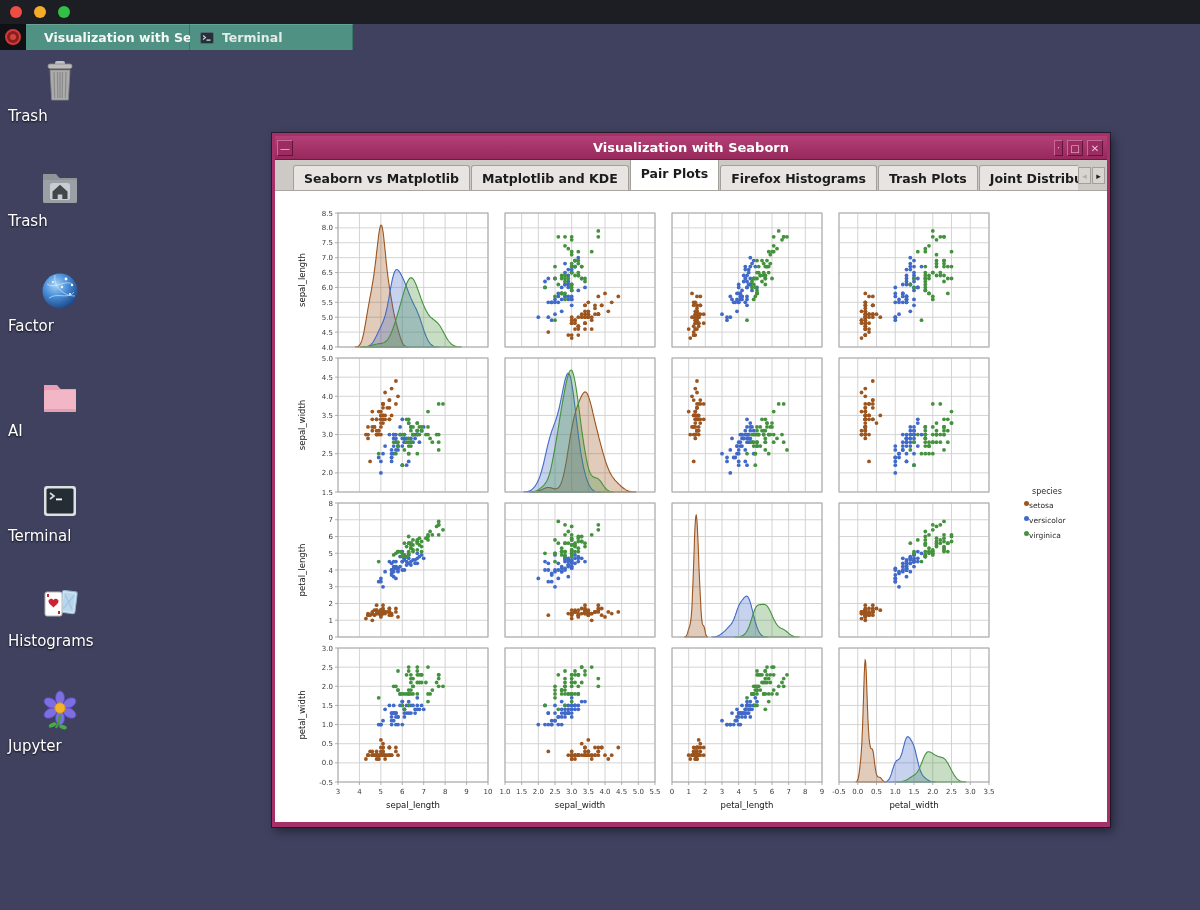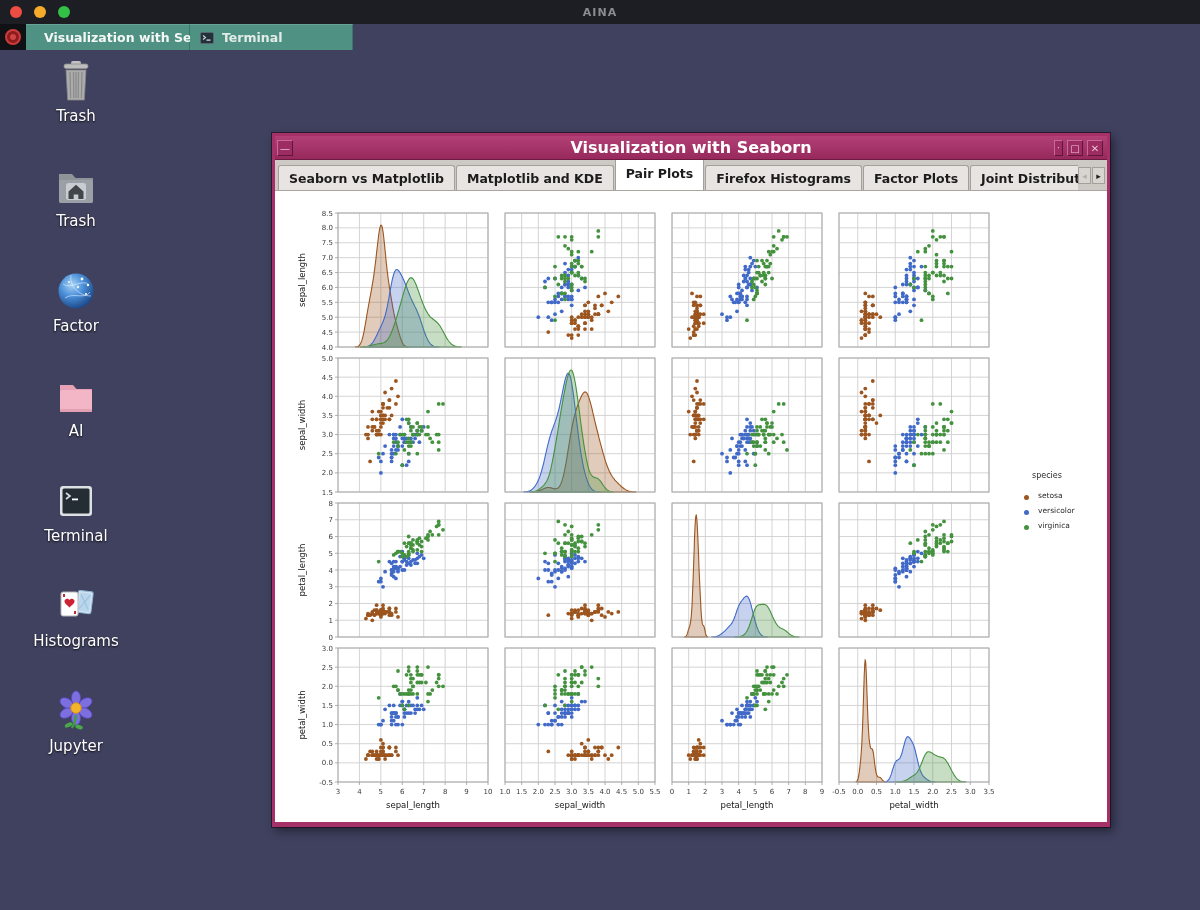--- a/index.html
+++ b/index.html
@@ -17,63 +17,62 @@
   
   .taskbar{position:absolute;left:0;top:24px;height:26px;display:flex;}
   .record-box{width:26px;height:26px;background:#101115;display:flex;align-items:center;justify-content:center;}
   .task-btn{height:26px;display:flex;align-items:center;gap:8px;padding:0 10px;background:#4f9183;border:none;border-top:1px solid #68a496;border-right:1px solid #3c7669;box-sizing:border-box;cursor:pointer;font-family:"DejaVu Sans",sans-serif;}
   .task-btn .tlabel{color:#f4f7f6;font-size:12.5px;font-weight:bold;white-space:nowrap;}
   .task-btn.second .tlabel{color:#e2ebe8;}
   .task-btn.first{width:164px;}
   .task-btn.second{width:163px;}
 
   
-  .desk-icon{position:absolute;left:24px;width:104px;text-align:center;cursor:pointer;}
+  .desk-icon{position:absolute;left:8px;width:104px;cursor:pointer;}
   .desk-icon .dlabel{display:block;margin-top:3px;color:#fff;font-size:15px;text-shadow:0 1px 2px rgba(0,0,0,.85);}
   .desk-icon svg{display:block;margin:0 auto;}
 
   
   .window{position:absolute;left:272px;top:133px;width:838px;height:694px;box-sizing:border-box;border:3px solid #a53168;border-bottom-width:5px;outline:1px solid rgba(20,4,12,.55);box-shadow:3px 4px 9px rgba(0,0,0,.45);background:#fff;display:flex;flex-direction:column;}
   .titlebar{height:23px;background:linear-gradient(#b24076,#97295c);border-bottom:1px solid #6d1a42;display:flex;align-items:center;position:relative;flex:none;}
   .tb-btn{width:16px;height:16px;margin:0 2px;background:#9c2c61;border-top:1px solid #c9699a;border-left:1px solid #c9699a;border-right:1px solid #5f1638;border-bottom:1px solid #5f1638;color:#e9c0d4;font-size:10px;line-height:15px;text-align:center;box-sizing:border-box;cursor:pointer;flex:none;}
   .tb-btn.small{width:9px;font-size:9px;}
-  .tb-title{position:absolute;left:0;right:0;text-align:center;color:#fff;font-size:16px;font-weight:bold;pointer-events:none;}
+  .tb-title{position:absolute;left:0;right:0;text-align:center;color:#fff;font-size:13px;font-weight:bold;pointer-events:none;}
   .tb-controls{margin-left:auto;display:flex;align-items:center;margin-right:2px;z-index:1;}
   .tb-menu{margin-left:2px;z-index:1;}
 
   
   .tabbar{height:30px;background:#cdcac6;display:flex;align-items:flex-end;border-bottom:1px solid #a9a5a0;position:relative;flex:none;}
-  .tab-strip{display:flex;align-items:flex-end;flex:1;overflow:hidden;padding-left:3px;height:30px;}
+  .tab-strip{display:flex;align-items:flex-end;flex:1;overflow:hidden;padding-left:18px;height:30px;}
   .tab{height:25px;line-height:25px;padding:0 10px;background:#e7e4e1;border:1px solid #a39f9a;border-bottom:none;border-radius:3px 3px 0 0;margin-right:1px;font-size:12.5px;font-weight:bold;color:#1c1c1c;white-space:nowrap;cursor:pointer;box-sizing:border-box;}
   .tab.active{height:33px;line-height:29px;background:#fff;position:relative;z-index:2;margin-bottom:-1px;border-bottom:1px solid #fff;}
   .tab-arrows{display:flex;align-items:center;height:30px;padding-right:2px;gap:1px;background:#cdcac6;}
   .arrow{width:13px;height:17px;background:#d8d5d1;border:1px solid #a39f9a;text-align:center;line-height:16px;font-size:9px;color:#1c1c1c;cursor:pointer;box-sizing:border-box;}
   .arrow.disabled{color:#b2afaa;}
 
   
   .content{position:relative;flex:1;background:#fff;overflow:hidden;}
   #pairplot-svg{position:absolute;left:0;top:0;}
   #pairplot-svg text.tick{font-family:"DejaVu Sans",sans-serif;font-size:7px;fill:#3a3a3a;}
   #pairplot-svg text.axlabel{font-family:"DejaVu Sans",sans-serif;font-size:8.5px;fill:#161616;}
   .legend{position:absolute;left:746px;top:280px;}
-  .legend-title{font-size:8px;color:#2b2b2b;margin:0 0 5px 11px;}
-  .legend-item{display:flex;align-items:flex-end;gap:9px;height:15px;padding-left:3px;}
+  .legend-title{font-size:8px;color:#2b2b2b;margin:16px 0 5px 11px;}
+  .legend-item{display:flex;align-items:flex-start;height:15px;padding-left:3px;}
   .lg-dot{width:5px;height:5px;border-radius:50%;flex:none;}
   .lg-label{font-size:7.5px;color:#2b2b2b;}
 </style>
 </head>
 <body>
 
 <div class="menubar">
   <div class="traffic-lights">
     <span class="tl red"></span>
     <span class="tl yellow"></span>
     <span class="tl green"></span>
   </div>
-  <div class="menubar-title">AINA</div>
 </div>
 
 <div class="taskbar">
   <div class="record-box">
     <svg width="18" height="18" viewBox="0 0 18 18">
       <circle cx="9" cy="9" r="7" fill="#8c1d1d" stroke="#cf3b3b" stroke-width="2"></circle>
       <circle cx="9" cy="9" r="3" fill="#d24444"></circle>
     </svg>
   </div>
   <button class="task-btn first">
@@ -195,21 +194,21 @@
       <div class="tb-btn"><span>✕</span></div>
     </div>
   </div>
 
   <div class="tabbar">
     <div class="tab-strip">
         <div class="tab"><span>Seaborn vs Matplotlib</span></div>
         <div class="tab"><span>Matplotlib and KDE</span></div>
         <div class="tab active"><span>Pair Plots</span></div>
         <div class="tab"><span>Firefox Histograms</span></div>
-        <div class="tab"><span>Factor Plots</span></div>
+        <div class="tab"><span>Trash Plots</span></div>
         <div class="tab"><span>Joint Distributions</span></div>
       </div>
     <div class="tab-arrows">
       <div class="arrow disabled">◂</div>
       <div class="arrow">▸</div>
     </div>
   </div>
 
   <div class="content">
     <svg id="pairplot-svg" width="832" height="633" viewBox="0 0 832 633">

